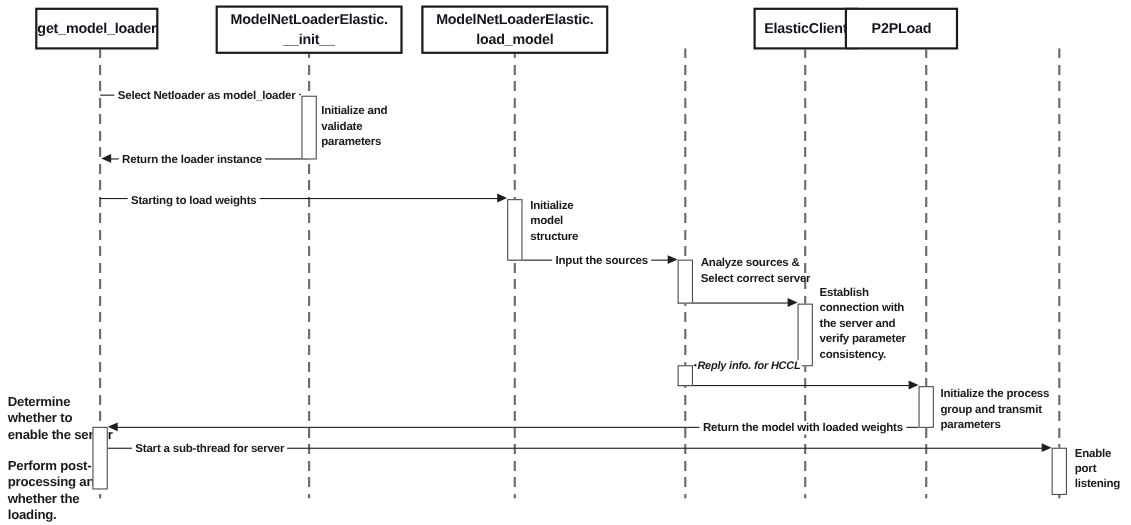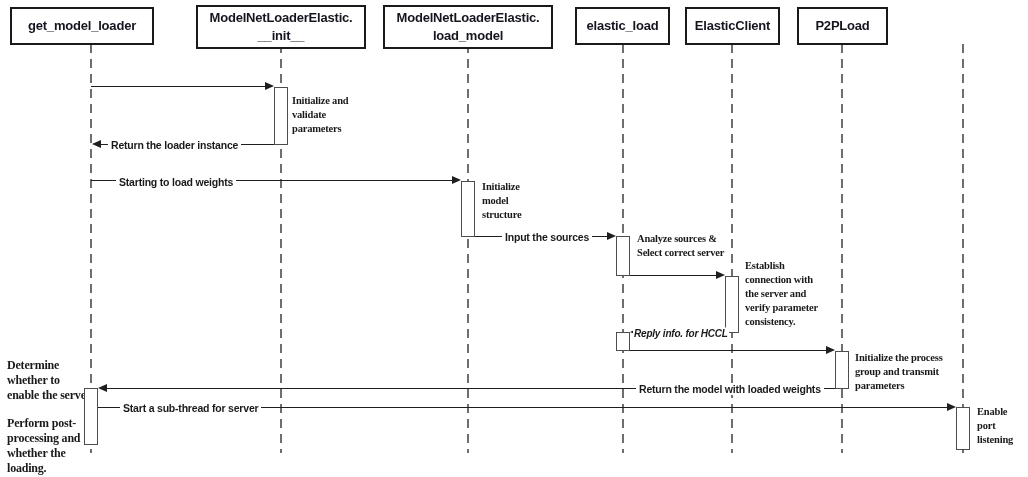--- a/index.html
+++ b/index.html
@@ -24,21 +24,21 @@
   .ah{position:absolute;width:0;height:0;border-top:4.5px solid transparent;border-bottom:4.5px solid transparent;}
   .ah.r{border-left:9px solid #1f1f1f;}
   .ah.l{border-right:9px solid #1f1f1f;}
   .mlabel{
     position:absolute;transform:translateY(-50%);background:#ffffff;padding:0 3px;
     font-size:10.5px;font-weight:bold;white-space:nowrap;letter-spacing:-0.2px;color:#1a1a1a;
   }
   .mlabel.small{font-size:10px;padding:0 1px;font-style:italic;}
   .note{
     position:absolute;font-size:10.5px;font-weight:bold;line-height:14px;
-    white-space:pre-line;letter-spacing:-0.2px;color:#1a1a1a;font-family:Liberation Serif, serif;
+    white-space:pre-line;letter-spacing:-0.2px;color:#1a1a1a;
   }
   .note.side{font-size:12px;line-height:15px;}
 </style>
 </head>
 <body>
 
 <div class="diagram">
 
   <div class="lifeline" style="left:90px"></div>
   <div class="lifeline" style="left:280px"></div>
@@ -78,20 +78,21 @@
 
   <div class="activation" style="left:274px;top:87px;height:58px"></div>
   <div class="activation" style="left:461px;top:181px;height:56px"></div>
   <div class="activation" style="left:616px;top:236px;height:40px"></div>
   <div class="activation" style="left:725px;top:276px;height:57px"></div>
   <div class="activation" style="left:616px;top:332px;height:19px"></div>
   <div class="activation" style="left:835px;top:351px;height:38px"></div>
   <div class="activation" style="left:84px;top:388px;height:57px"></div>
   <div class="activation" style="left:956px;top:407px;height:43px"></div>
 
+  <div class="mlabel" style="left:104px;top:87px">Select Netloader as model_loader</div>
   <div class="mlabel" style="left:108px;top:145px">Return the loader instance</div>
   <div class="mlabel" style="left:116px;top:182px">Starting to load weights</div>
   <div class="mlabel" style="left:502px;top:237px">Input the sources</div>
   <div class="mlabel small" style="left:633px;top:333px">Reply info. for HCCL</div>
   <div class="mlabel" style="left:636px;top:389px">Return the model with loaded weights</div>
   <div class="mlabel" style="left:120px;top:408px">Start a sub-thread for server</div>
 
   <div class="note" style="left:292px;top:94px">Initialize and
 validate
 parameters</div>
@@ -105,34 +106,31 @@
 the server and
 verify parameter
 consistency.</div>
   <div class="note" style="left:855px;top:351px">Initialize the process
 group and transmit
 parameters</div>
   <div class="note" style="left:977px;top:405px">Enable
 port
 listening</div>
 
-  <div class="participant" style="left:10px;top:7px;width:144px;height:38px">
+  <div class="participant" style="left:32px;top:7px;width:112px;height:38px">
     <span>get_model_loader</span>
   </div>
   <div class="participant" style="left:196px;top:5px;width:170px;height:44px">
     <span>ModelNetLoaderElastic.
 __init__</span>
   </div>
   <div class="participant" style="left:383px;top:5px;width:170px;height:44px">
     <span>ModelNetLoaderElastic.
 load_model</span>
   </div>
-  <div class="participant" style="left:575px;top:7px;width:95px;height:38px">
-    <span>elastic_load</span>
-  </div>
   <div class="participant" style="left:685px;top:7px;width:95px;height:38px">
     <span>ElasticClient</span>
   </div>
-  <div class="participant" style="left:797px;top:7px;width:91px;height:38px">
+  <div class="participant" style="left:768px;top:7px;width:103px;height:38px">
     <span>P2PLoad</span>
   </div>
 
 </div>
 
 </body></html>

